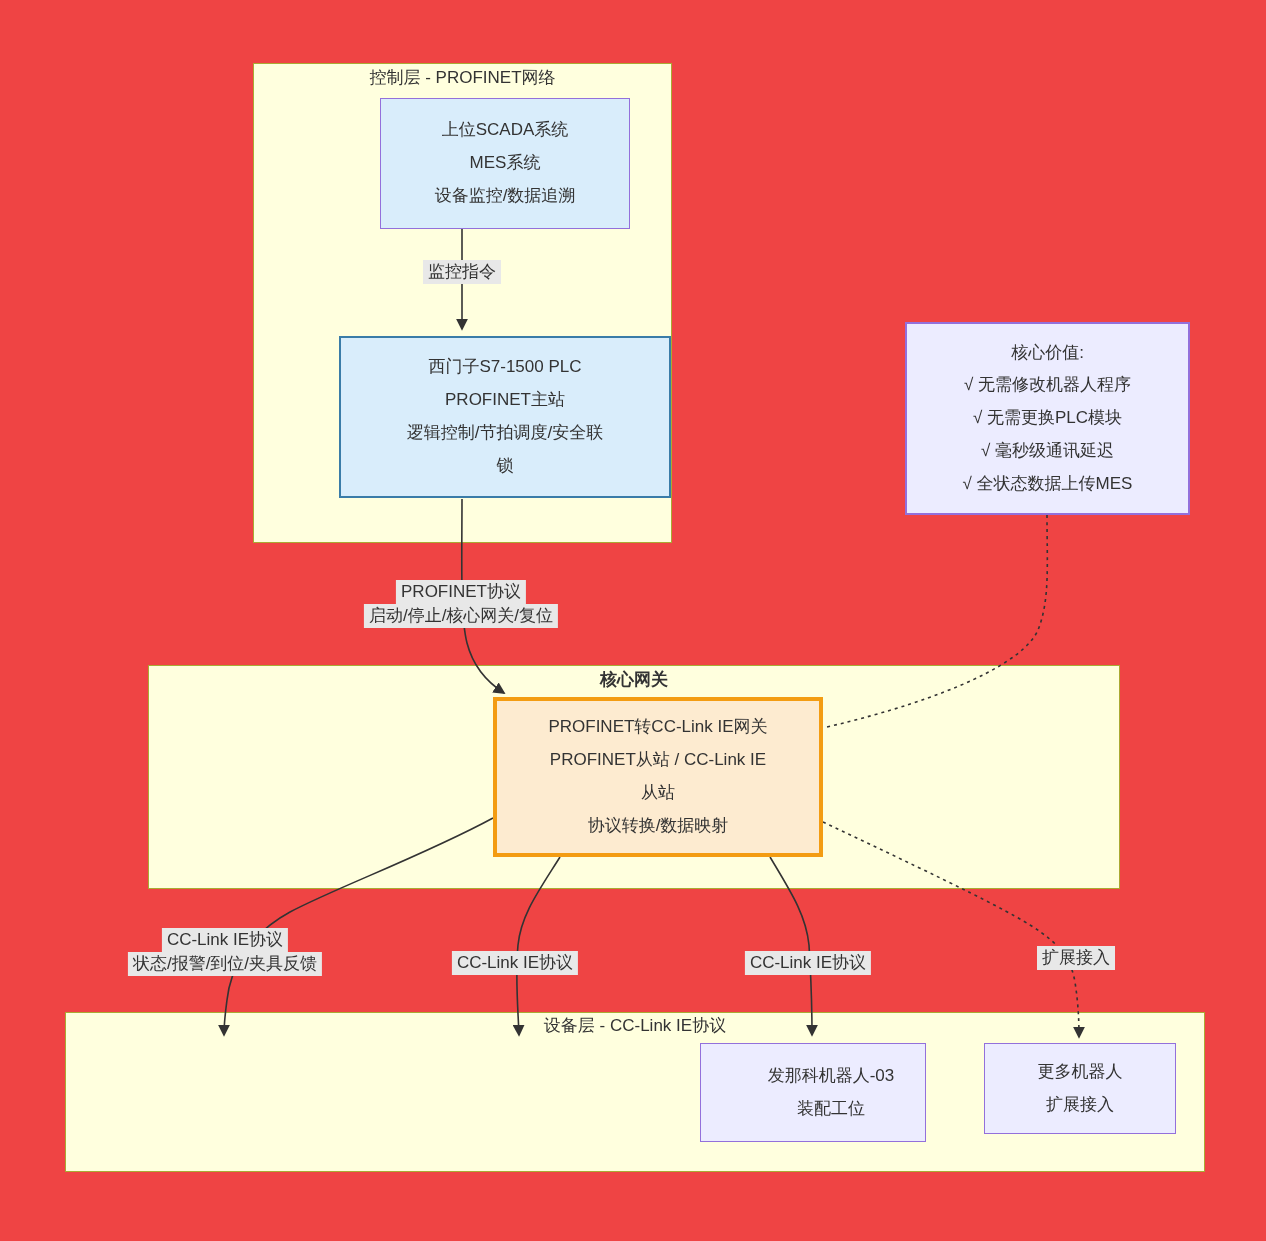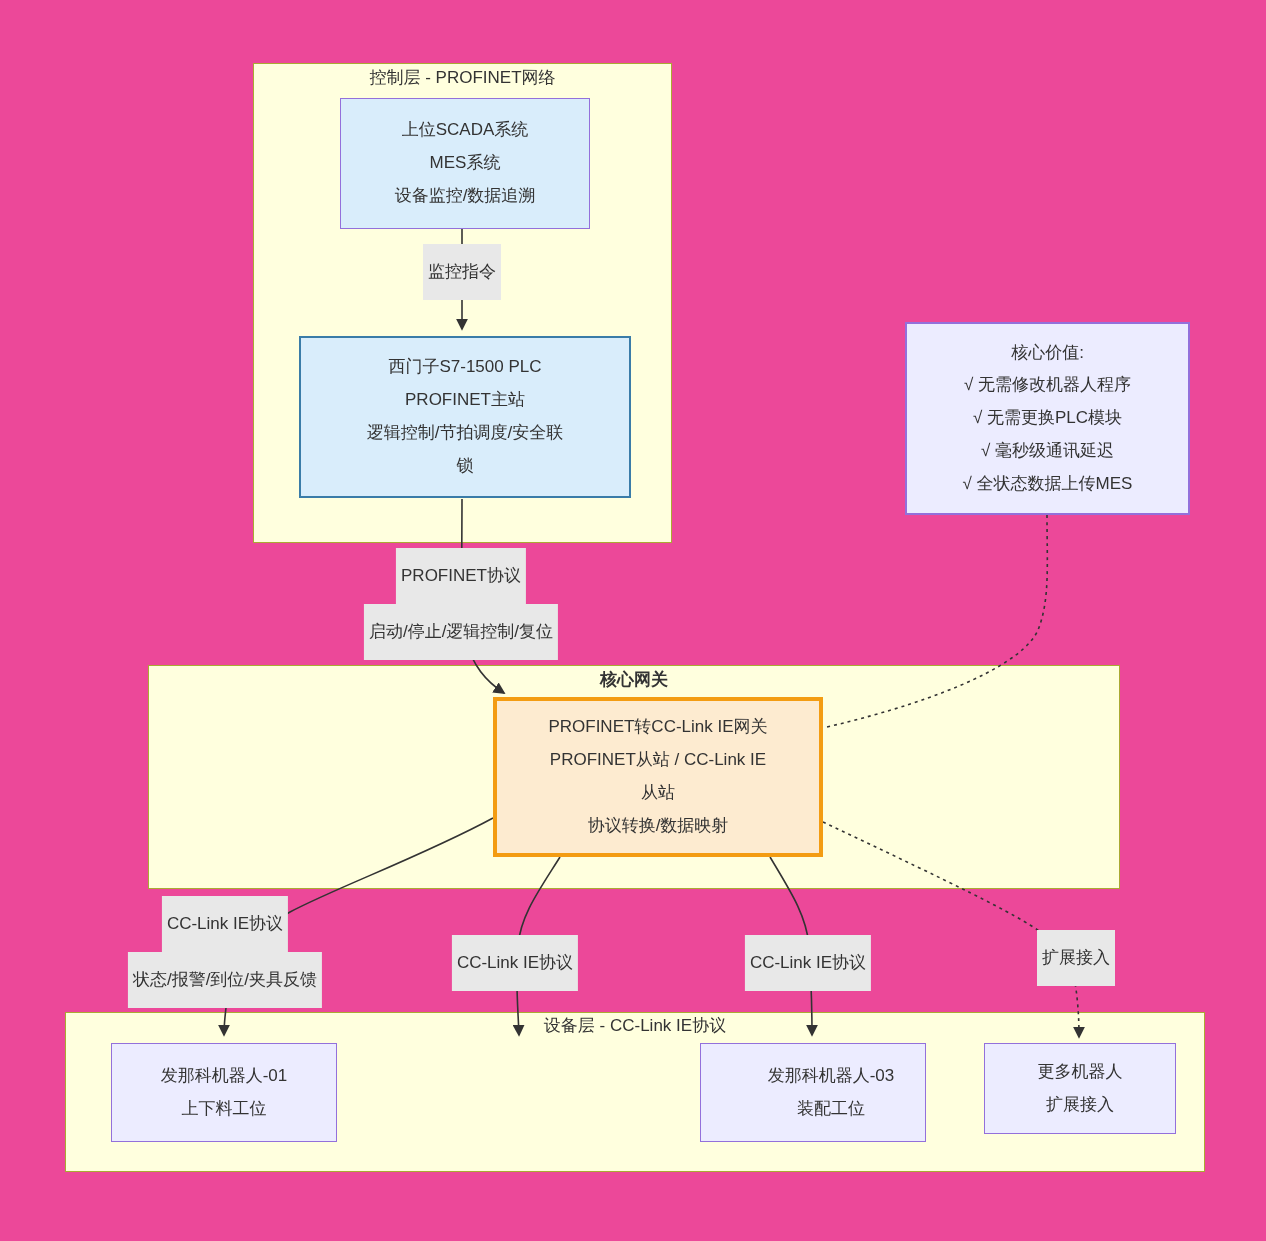--- a/index.html
+++ b/index.html
@@ -1,44 +1,44 @@
 <!DOCTYPE html>
 <html><head>
 <meta charset="utf-8">
 <style>
   html,body{margin:0;padding:0;background:#ffffff;}
   .canvas{
-    position:relative;width:1266px;height:1241px;background:#ec4899;overflow:hidden;
+    position:relative;width:1266px;height:1241px;background:#ef4444;overflow:hidden;
     font-family:"Liberation Sans","DejaVu Sans",sans-serif;color:#333;
   }
   .cluster{
     position:absolute;background:#FFFFDE;border:1px solid #AAAA33;box-sizing:border-box;
   }
   .cluster-title{
     position:absolute;text-align:center;font-size:17px;color:#333;line-height:22px;
   }
   .edges{position:absolute;left:0;top:0;width:1266px;height:1241px;z-index:2;}
   .node{
     position:absolute;display:flex;align-items:center;justify-content:center;
     box-sizing:border-box;text-align:center;z-index:3;
   }
   .node-text{white-space:pre-line;font-size:17px;line-height:1.93;color:#333;}
-  .node-blue{background:#D9EDFB;}
+  .node-blue{background:#D9EDFB;margin-left:40px;}
   .border-purple{border:1.5px solid #9370DB;}
   .border-purple2{border:2px solid #9370DB;}
   .border-blue{border:2px solid #3A7CA8;align-items:center;}
   .node-gateway{background:#FDEBD0;border:4px solid #F39C12;}
   .node-lavender{background:#ECECFF;}
   .edge-label{
     position:absolute;transform:translate(-50%,-50%);display:flex;flex-direction:column;
     align-items:center;z-index:4;
   }
   .edge-label span{
     display:inline-block;background:#E8E8E8;color:#333;font-size:17px;line-height:24px;
-    padding:16px 5px;white-space:nowrap;
+    padding:0 5px;white-space:nowrap;
   }
 </style>
 </head>
 <body>
 
 <div class="canvas">
 
   <div class="cluster" style="left:253px;top:63px;width:419px;height:480px;"></div>
   <div class="cluster-title" style="left:253px;top:67px;width:419px;">控制层 - PROFINET网络</div>
 
@@ -84,43 +84,39 @@
 √ 全状态数据上传MES</div>
   </div>
 
   <div class="node node-gateway" style="left:493px;top:697px;width:330px;height:160px;">
     <div class="node-text">PROFINET转CC-Link IE网关
 PROFINET从站 / CC-Link IE
 从站
 协议转换/数据映射</div>
   </div>
 
-  <div class="node node-lavender border-purple" style="left:111px;top:1043px;width:226px;height:99px;">
-    <div class="node-text">发那科机器人-01
-上下料工位</div>
-  </div>
 
 
   <div class="node node-lavender border-purple" style="left:700px;top:1043px;width:226px;height:99px;padding-left:36px;">
     <div class="node-text">发那科机器人-03
 装配工位</div>
   </div>
 
   <div class="node node-lavender border-purple" style="left:984px;top:1043px;width:192px;height:91px;">
     <div class="node-text">更多机器人
 扩展接入</div>
   </div>
 
   <div class="edge-label" style="left:462px;top:272px;">
     <span>监控指令</span>
   </div>
 
   <div class="edge-label" style="left:461px;top:604px;">
     <span>PROFINET协议</span>
-    <span>启动/停止/逻辑控制/复位</span>
+    <span>启动/停止/核心网关/复位</span>
   </div>
 
   <div class="edge-label" style="left:225px;top:952px;">
     <span>CC-Link IE协议</span>
     <span>状态/报警/到位/夹具反馈</span>
   </div>
 
   <div class="edge-label" style="left:515px;top:963px;">
     <span>CC-Link IE协议</span>
   </div>

